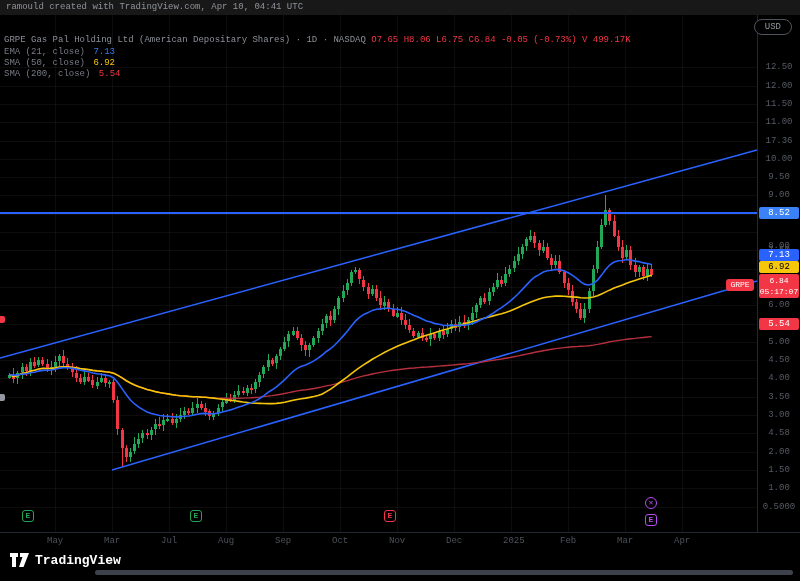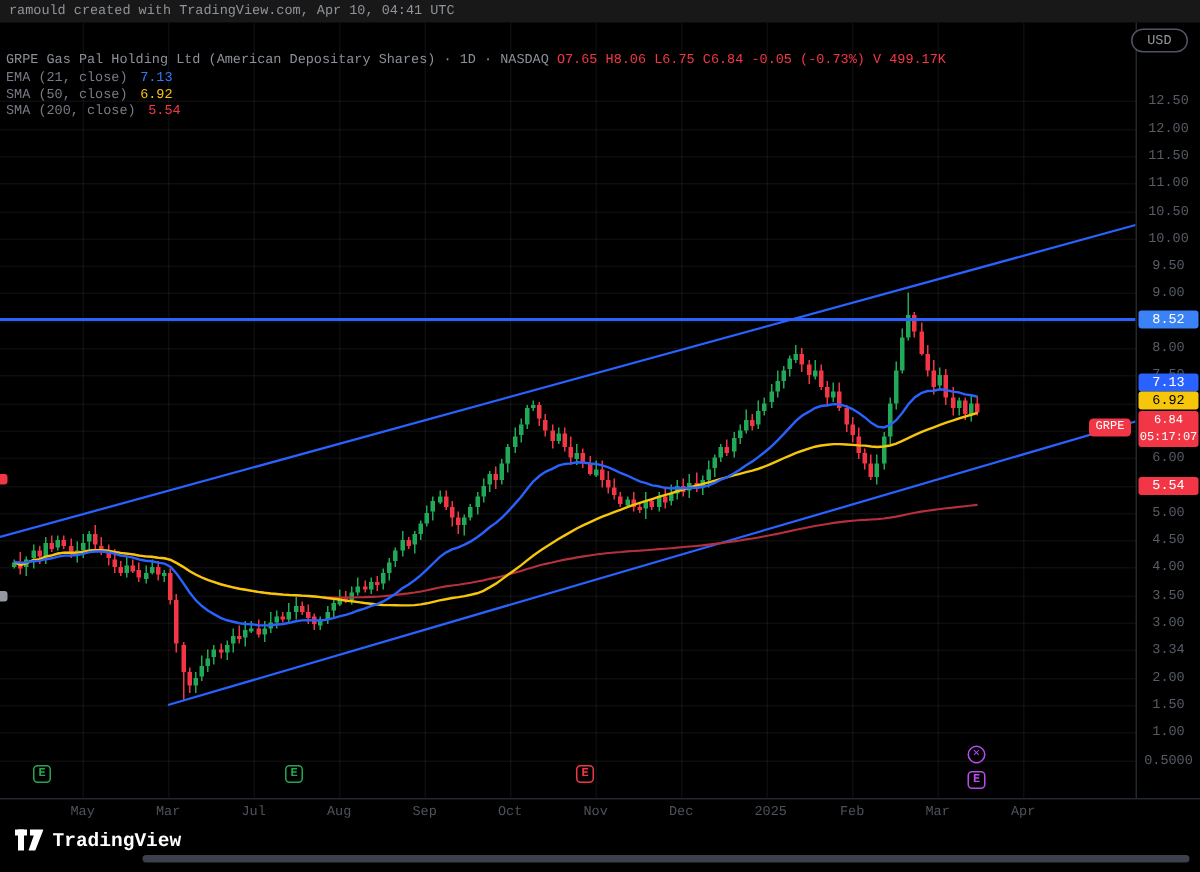--- a/index.html
+++ b/index.html
@@ -144,37 +144,37 @@
     <div class="vgrid" style="left: 568px;"></div>
     <div class="month" style="left: 560px;">Feb</div>
     <div class="vgrid" style="left: 625px;"></div>
     <div class="month" style="left: 617px;">Mar</div>
     <div class="vgrid" style="left: 682px;"></div>
     <div class="month" style="left: 674px;">Apr</div>
     <div class="ptick" style="top: 62px;">12.50</div>
     <div class="ptick" style="top: 81px; text-align: center;">12.00</div>
     <div class="ptick" style="top: 99px;">11.50</div>
     <div class="ptick" style="top: 117px;">11.00</div>
-    <div class="ptick" style="top: 136px;">10.50</div>
+    <div class="ptick" style="top: 136px;">17.36</div>
     <div class="ptick" style="top: 154px;">10.00</div>
     <div class="ptick" style="top: 172px;">9.50</div>
     <div class="ptick" style="top: 190px;">9.00</div>
     <div class="ptick" style="top: 209px;">8.50</div>
-    <div class="ptick" style="top: 227px;">8.00</div>
+    <div class="ptick" style="top: 241px;">8.00</div>
     <div class="ptick" style="top: 245px;">7.50</div>
     <div class="ptick" style="top: 264px;">7.00</div>
     <div class="ptick" style="top: 282px;">6.50</div>
     <div class="ptick" style="top: 300px;">6.00</div>
     <div class="ptick" style="top: 319px;">5.50</div>
     <div class="ptick" style="top: 337px;">5.00</div>
     <div class="ptick" style="top: 355px;">4.50</div>
     <div class="ptick" style="top: 373px;">4.00</div>
     <div class="ptick" style="top: 392px;">3.50</div>
     <div class="ptick" style="top: 410px;">3.00</div>
-    <div class="ptick" style="top: 428px;">3.34</div>
+    <div class="ptick" style="top: 428px;">4.58</div>
     <div class="ptick" style="top: 447px;">2.00</div>
     <div class="ptick" style="top: 465px;">1.50</div>
     <div class="ptick" style="top: 483px;">1.00</div>
     <div class="ptick" style="top: 502px;">0.5000</div>
     <div class="wick" style="left: 9px; top: 373px; height: 6px; background: rgb(33, 169, 87);"></div>
     <div class="body" style="left: 8px; top: 375px; height: 3px; background: rgb(33, 169, 87);"></div>
     <div class="wick" style="left: 13px; top: 368px; height: 15px; background: rgb(242, 54, 69);"></div>
     <div class="body" style="left: 12px; top: 375px; height: 4px; background: rgb(242, 54, 69);"></div>
     <div class="wick" style="left: 17px; top: 371px; height: 13px; background: rgb(33, 169, 87);"></div>
     <div class="body" style="left: 16px; top: 373px; height: 5px; background: rgb(33, 169, 87);"></div>

